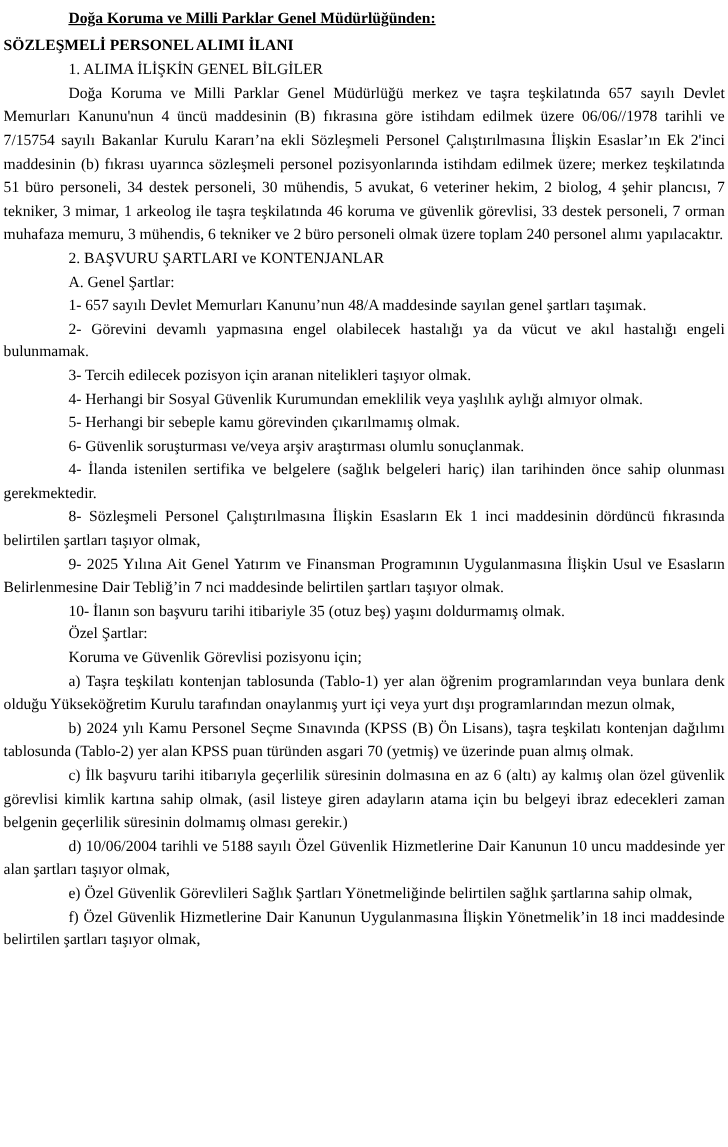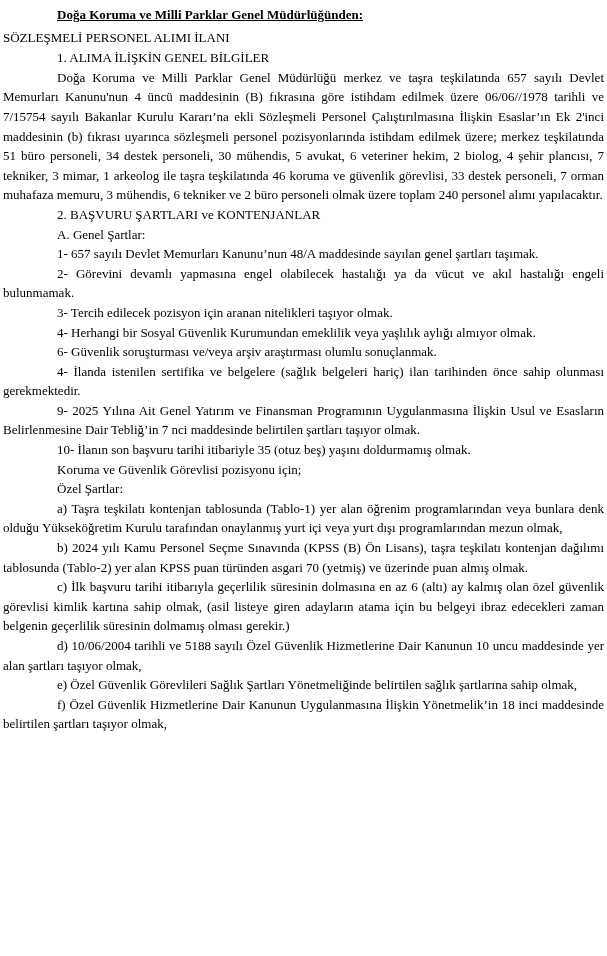--- a/index.html
+++ b/index.html
@@ -22,45 +22,47 @@
   .page p {
     margin: 0;
     text-align: justify;
     text-indent: 54px;
   }
   .doc-header {
     font-weight: bold;
     text-decoration: underline;
   }
   .doc-title {
-    font-weight: normal;
+    font-weight: bold;
     text-align: right;
     text-indent: 0 !important;
     margin: 3px 0 1px 0 !important;
   }
 </style>
 </head>
 <body>
 
 <div class="page">
   <p class="doc-header">Doğa Koruma ve Milli Parklar Genel Müdürlüğünden:</p>
   <p class="doc-title">SÖZLEŞMELİ PERSONEL ALIMI İLANI</p>
   <p>1. ALIMA İLİŞKİN GENEL BİLGİLER</p>
   <p>Doğa Koruma ve Milli Parklar Genel Müdürlüğü merkez ve taşra teşkilatında 657 sayılı Devlet Memurları Kanunu'nun 4 üncü maddesinin (B) fıkrasına göre istihdam edilmek üzere 06/06//1978 tarihli ve 7/15754 sayılı Bakanlar Kurulu Kararı’na ekli Sözleşmeli Personel Çalıştırılmasına İlişkin Esaslar’ın Ek 2'inci maddesinin (b) fıkrası uyarınca sözleşmeli personel pozisyonlarında istihdam edilmek üzere; merkez teşkilatında 51 büro personeli, 34 destek personeli, 30 mühendis, 5 avukat, 6 veteriner hekim, 2 biolog, 4 şehir plancısı, 7 tekniker, 3 mimar, 1 arkeolog ile taşra teşkilatında 46 koruma ve güvenlik görevlisi, 33 destek personeli, 7 orman muhafaza memuru, 3 mühendis, 6 tekniker ve 2 büro personeli olmak üzere toplam 240 personel alımı yapılacaktır.</p>
   <p>2. BAŞVURU ŞARTLARI ve KONTENJANLAR</p>
   <p>A. Genel Şartlar:</p>
   <p>1- 657 sayılı Devlet Memurları Kanunu’nun 48/A maddesinde sayılan genel şartları taşımak.</p>
   <p>2- Görevini devamlı yapmasına engel olabilecek hastalığı ya da vücut ve akıl hastalığı engeli bulunmamak.</p>
   <p>3- Tercih edilecek pozisyon için aranan nitelikleri taşıyor olmak.</p>
   <p>4- Herhangi bir Sosyal Güvenlik Kurumundan emeklilik veya yaşlılık aylığı almıyor olmak.</p>
+  <p>5- Herhangi bir sebeple kamu görevinden çıkarılmamış olmak.</p>
   <p>6- Güvenlik soruşturması ve/veya arşiv araştırması olumlu sonuçlanmak.</p>
   <p>4- İlanda istenilen sertifika ve belgelere (sağlık belgeleri hariç) ilan tarihinden önce sahip olunması gerekmektedir.</p>
+  <p>8- Sözleşmeli Personel Çalıştırılmasına İlişkin Esasların Ek 1 inci maddesinin dördüncü fıkrasında belirtilen şartları taşıyor olmak,</p>
   <p>9- 2025 Yılına Ait Genel Yatırım ve Finansman Programının Uygulanmasına İlişkin Usul ve Esasların Belirlenmesine Dair Tebliğ’in 7 nci maddesinde belirtilen şartları taşıyor olmak.</p>
   <p>10- İlanın son başvuru tarihi itibariyle 35 (otuz beş) yaşını doldurmamış olmak.</p>
+  <p>Özel Şartlar:</p>
   <p>Koruma ve Güvenlik Görevlisi pozisyonu için;</p>
-  <p>Özel Şartlar:</p>
   <p>a) Taşra teşkilatı kontenjan tablosunda (Tablo-1) yer alan öğrenim programlarından veya bunlara denk olduğu Yükseköğretim Kurulu tarafından onaylanmış yurt içi veya yurt dışı programlarından mezun olmak,</p>
   <p>b) 2024 yılı Kamu Personel Seçme Sınavında (KPSS (B) Ön Lisans), taşra teşkilatı kontenjan dağılımı tablosunda (Tablo-2) yer alan KPSS puan türünden asgari 70 (yetmiş) ve üzerinde puan almış olmak.</p>
   <p>c) İlk başvuru tarihi itibarıyla geçerlilik süresinin dolmasına en az 6 (altı) ay kalmış olan özel güvenlik görevlisi kimlik kartına sahip olmak, (asil listeye giren adayların atama için bu belgeyi ibraz edecekleri zaman belgenin geçerlilik süresinin dolmamış olması gerekir.)</p>
   <p>d) 10/06/2004 tarihli ve 5188 sayılı Özel Güvenlik Hizmetlerine Dair Kanunun 10 uncu maddesinde yer alan şartları taşıyor olmak,</p>
   <p>e) Özel Güvenlik Görevlileri Sağlık Şartları Yönetmeliğinde belirtilen sağlık şartlarına sahip olmak,</p>
   <p>f) Özel Güvenlik Hizmetlerine Dair Kanunun Uygulanmasına İlişkin Yönetmelik’in 18 inci maddesinde belirtilen şartları taşıyor olmak,</p>
 </div>
 
 </body></html>

